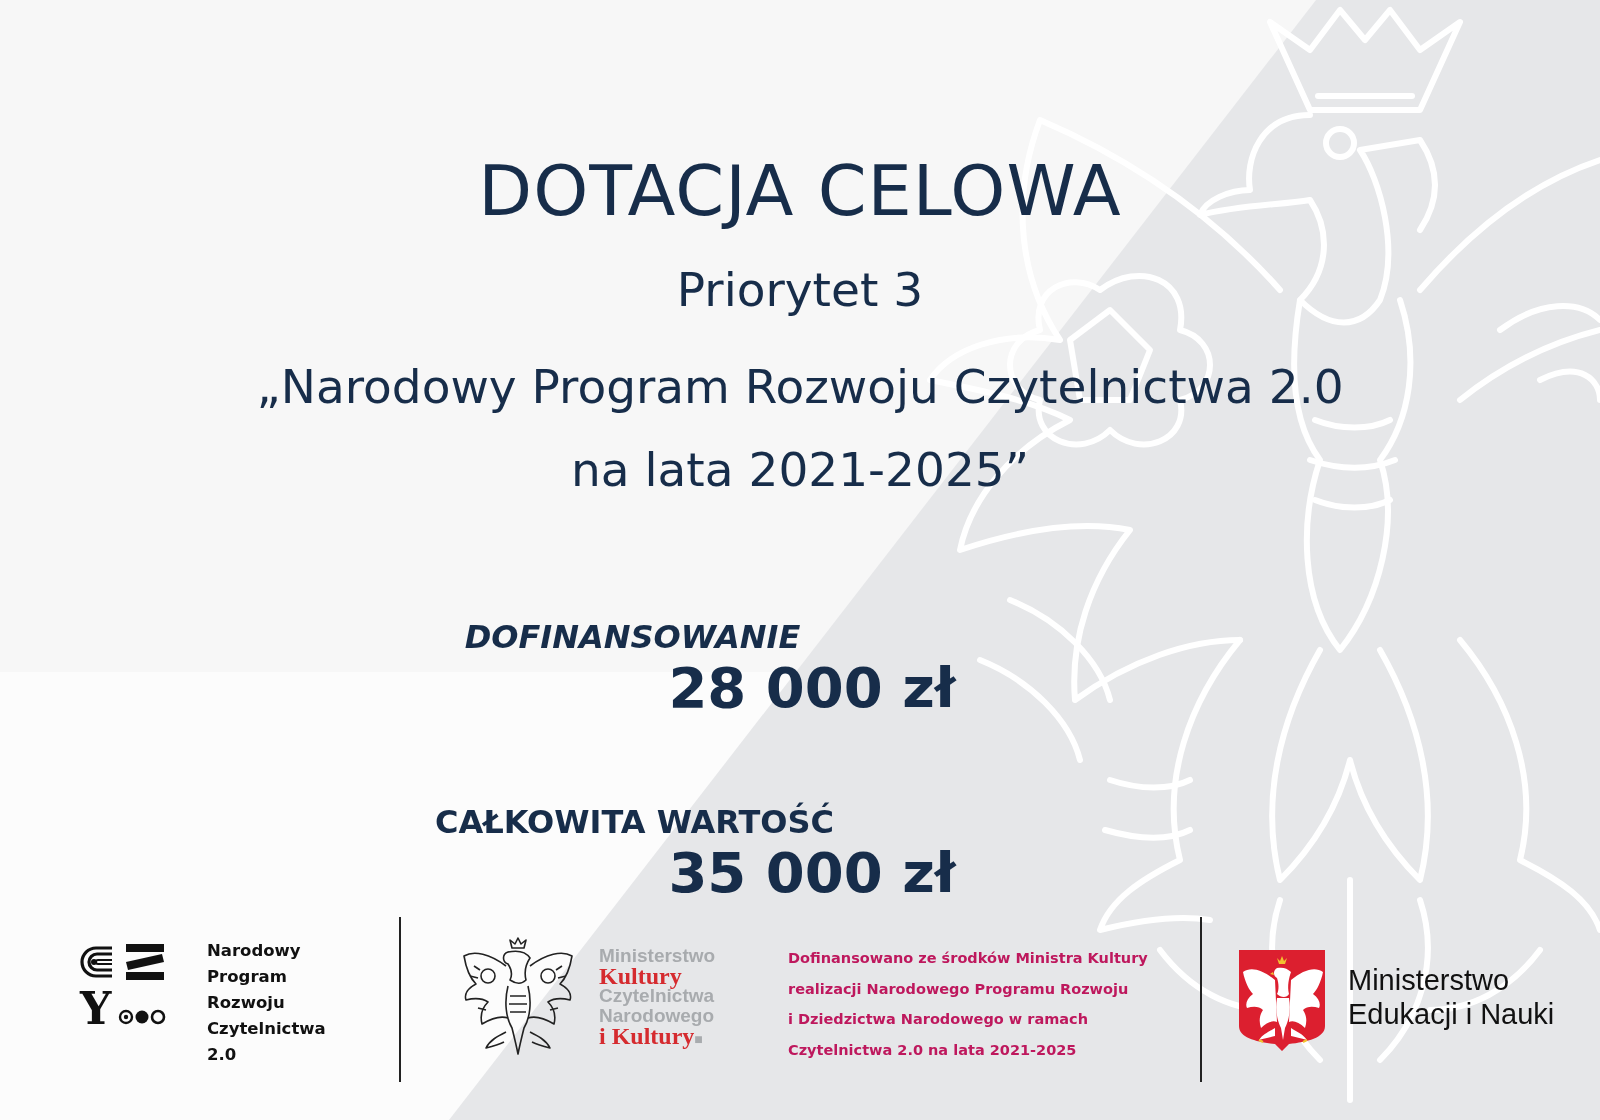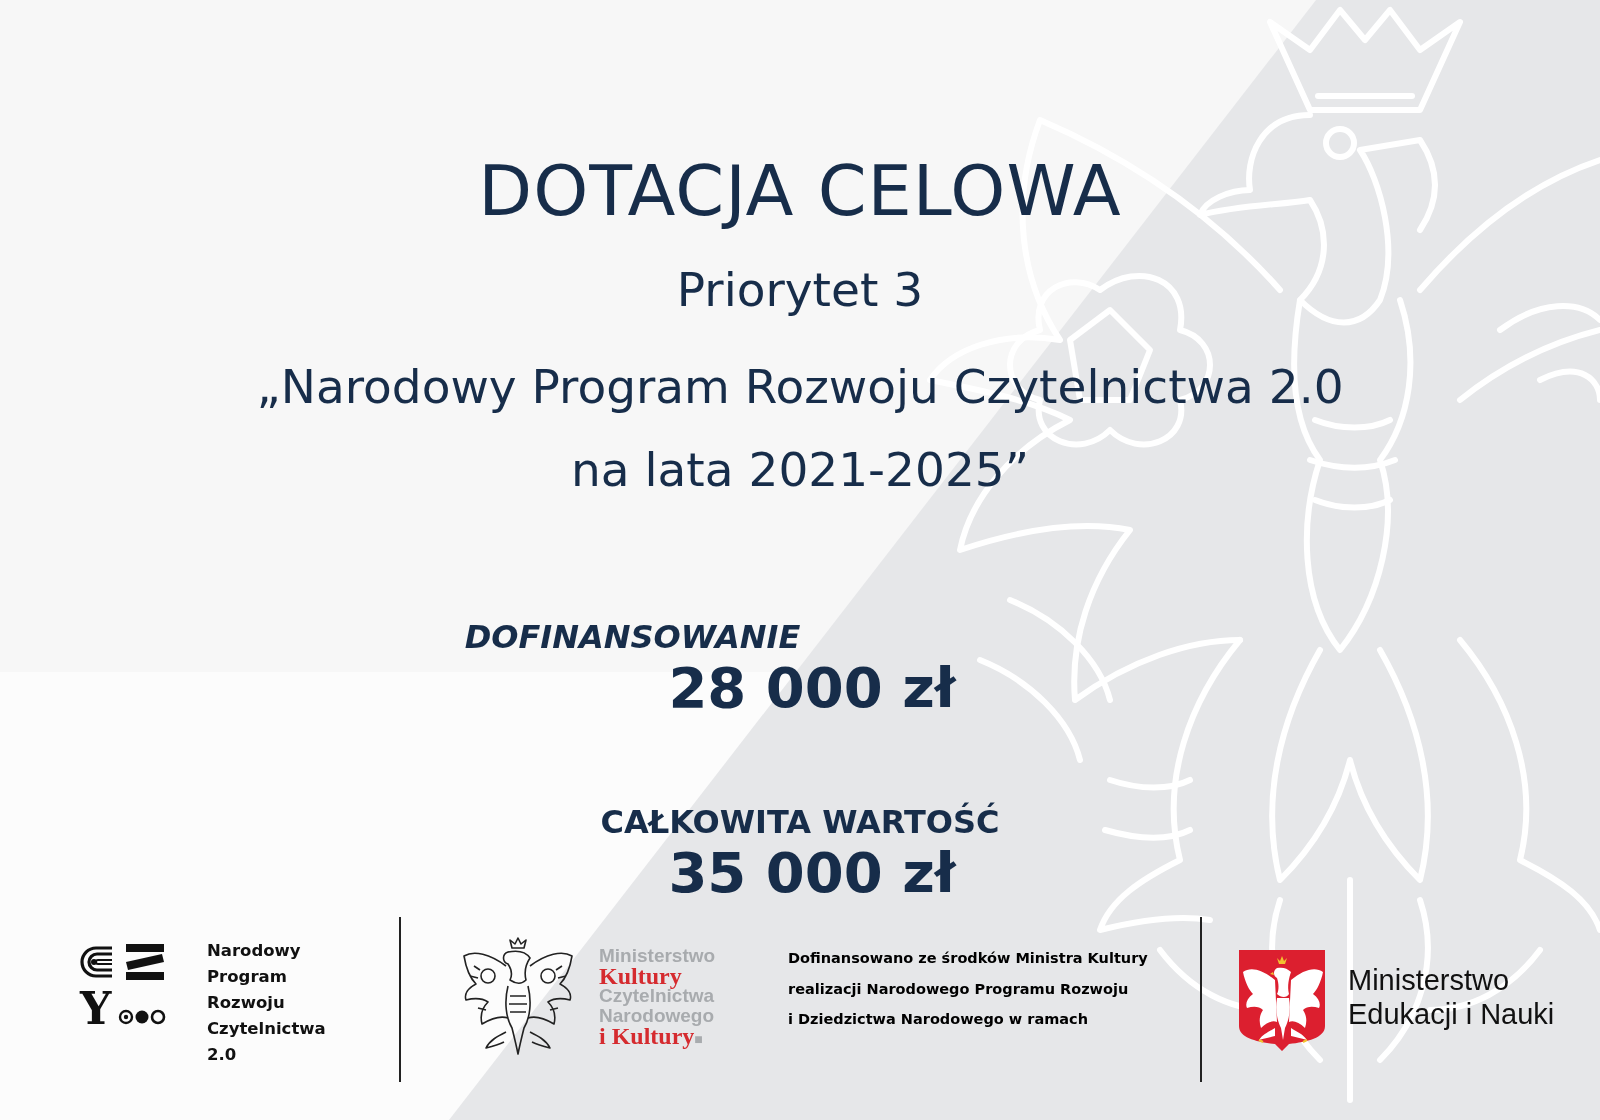--- a/index.html
+++ b/index.html
@@ -15,31 +15,31 @@
     .center { position: absolute; left: 0; width: 1600px; text-align: center; }
     .title { top: 150px; font-size: 70px; font-weight: normal; letter-spacing: 1px; }
     .sub { font-size: 47px; font-weight: normal; }
     .sub1 { top: 262px; }
     .sub2 { top: 359px; }
     .sub3 { top: 442px; }
     .label { font-size: 32px; font-weight: bold; }
     .amount { font-size: 56px; font-weight: bold; }
     .l1 { top: 618px; left: 0; width: 1265px; font-style: italic; }
     .a1 { top: 655px; left: 12px; width: 1600px; }
-    .l2 { top: 803px; left: 0; width: 1600px; }
+    .l2 { top: 803px; left: 0; width: 1269px; }
     .a2 { top: 840px; left: 12px; width: 1600px; }
 
     .footer-divider { position: absolute; width: 2px; background: #222; top: 917px; height: 165px; }
     .nprc-logo { position: absolute; left: 78px; top: 940px; width: 92px; height: 92px; }
     .nprc-text { position: absolute; left: 207px; top: 938px; font-size: 16.5px; font-weight: bold; line-height: 26px; color: #111; }
     .mkdn-eagle { position: absolute; left: 460px; top: 936px; width: 115px; height: 125px; }
     .mkdn-text { position: absolute; left: 599px; top: 946px; font-family: "Liberation Sans", sans-serif; font-weight: bold; font-size: 19px; line-height: 20px; }
     .mkdn-gray { color: #a8abae; }
     .mkdn-red { color: #d52b2f; font-size: 24px; font-family: Liberation Serif, serif; }
-    .fund-text { position: absolute; left: 788px; top: 943px; font-size: 14.5px; font-weight: bold; line-height: 30.5px; color: #000000; }
+    .fund-text { position: absolute; left: 788px; top: 943px; font-size: 14.5px; font-weight: bold; line-height: 30.5px; color: #be185d; }
     .men-shield { position: absolute; left: 1237px; top: 948px; width: 90px; height: 104px; }
     .men-text { position: absolute; left: 1348px; top: 963px; font-family: "Liberation Sans", sans-serif; font-size: 29px; line-height: 34px; color: #111; }
   </style>
 </head>
 <body>
 
 <div class="bg-top"></div>
 <svg class="bg-diag" viewBox="0 0 1600 1120">
   <polygon points="1316,0 1600,0 1600,1120 449,1120" fill="#e6e7e9"></polygon>
 </svg>
@@ -127,20 +127,21 @@
     <div class="mkdn-red">Kultury</div>
     <div class="mkdn-gray">Czytelnictwa</div>
     <div class="mkdn-gray">Narodowego</div>
     <div class="mkdn-red"><span>i Kultury</span><span style="color:#a8abae;font-size:14px;">■</span></div>
   </div>
 
   <div class="fund-text">
     <div>Dofinansowano ze środków Ministra Kultury</div>
     <div>realizacji Narodowego Programu Rozwoju</div>
     <div>i Dziedzictwa Narodowego w ramach</div>
+    <div>Czytelnictwa 2.0 na lata 2021-2025</div>
   </div>
 
   <div class="footer-divider" style="left:1200px;"></div>
 
   <svg class="men-shield" viewBox="0 0 90 104">
     <path d="M2 2 H88 V78 C88 90 70 94 52 96 L45 103 L38 96 C20 94 2 90 2 78 Z" fill="#dc1f2f"></path>
     <path d="M40 10 L42 16 L48 16 L50 10 L47 13 L45 8 L43 13 Z" fill="#f2c230"></path>
     <g fill="#ffffff">
       <path d="M40 20 C36 22 36 28 40 30 C42 36 42 42 40 46 C44 50 50 50 52 46 C50 38 52 30 54 24 C50 20 46 19 40 20 Z"></path>
       <path d="M38 32 C26 22 14 18 6 24 C8 34 12 42 16 46 C10 50 8 56 10 60 C16 58 22 58 26 62 C22 68 22 74 24 80 C30 74 36 72 40 74 Z"></path>

